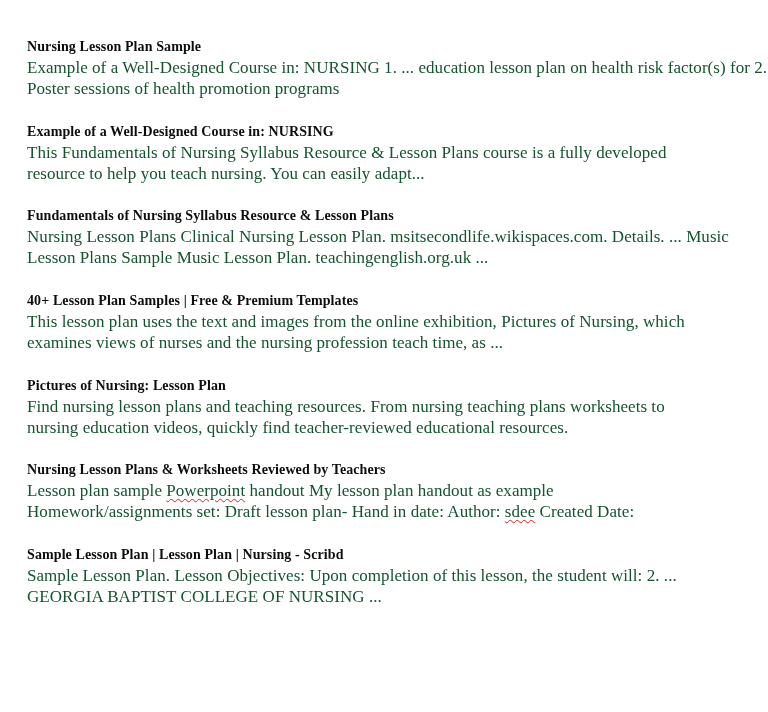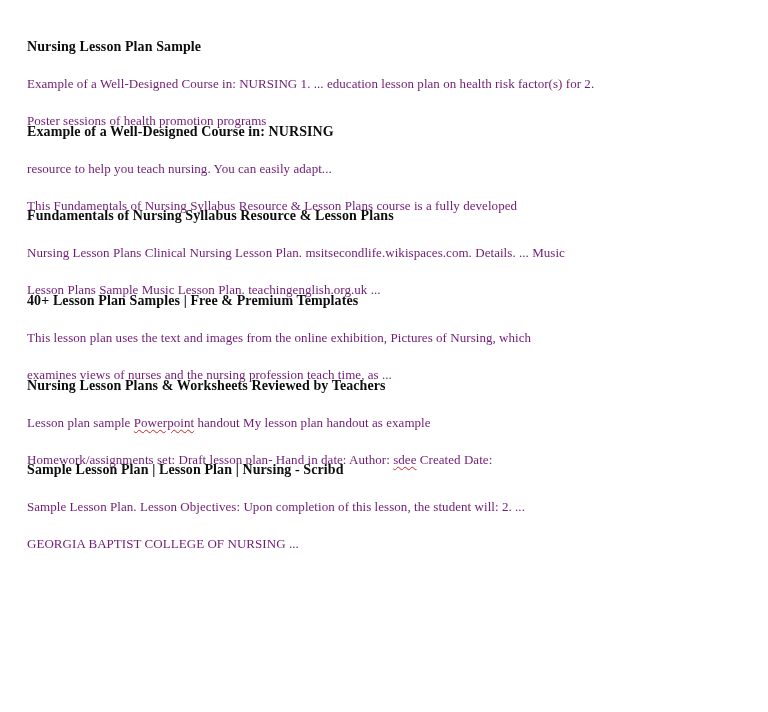--- a/index.html
+++ b/index.html
@@ -27,62 +27,66 @@
     }
     .heading {
       font-weight: bold;
       font-size: 14px;
       line-height: 21px;
       letter-spacing: 0.1px;
       white-space: nowrap;
       color: #0d0d0d;
     }
     .line {
-      font-size: 13px;
+      font-size: 17px;
       line-height: 21px;
       white-space: nowrap;
-      color: #701a75;
+      color: #14532d;
       letter-spacing: 0.05px;
-      margin-top: 16px;
     }
     .spell {
       text-decoration: underline wavy #d42020;
       text-decoration-thickness: 1px;
       text-underline-offset: 2px;
     }
   </style>
 </head>
 <body>
 
 <div class="doc">
 
   <div class="section">
     <div class="heading">Nursing Lesson Plan Sample</div>
     <div class="line">Example of a Well-Designed Course in: NURSING 1. ... education lesson plan on health risk factor(s) for 2.</div>
     <div class="line">Poster sessions of health promotion programs</div>
   </div>
 
   <div class="section">
     <div class="heading">Example of a Well-Designed  Course in: NURSING</div>
+    <div class="line">This Fundamentals  of Nursing Syllabus Resource &amp; Lesson Plans course is a fully developed</div>
     <div class="line">resource to help you teach nursing. You can easily adapt...</div>
-    <div class="line">This Fundamentals  of Nursing Syllabus Resource &amp; Lesson Plans course is a fully developed</div>
   </div>
 
   <div class="section">
     <div class="heading">Fundamentals of Nursing Syllabus Resource &amp; Lesson Plans</div>
     <div class="line">Nursing Lesson Plans Clinical Nursing Lesson Plan. msitsecondlife.wikispaces.com. Details. ... Music</div>
     <div class="line">Lesson Plans Sample Music Lesson Plan. teachingenglish.org.uk  ...</div>
   </div>
 
   <div class="section">
     <div class="heading">40+ Lesson Plan Samples | Free &amp; Premium Templates</div>
     <div class="line">This lesson plan uses the text  and images from the online exhibition, Pictures of Nursing, which</div>
     <div class="line">examines views of nurses and the nursing profession teach time, as ...</div>
   </div>
 
+  <div class="section">
+    <div class="heading">Pictures of Nursing: Lesson Plan</div>
+    <div class="line">Find nursing lesson plans and teaching resources. From nursing teaching plans worksheets to</div>
+    <div class="line">nursing education videos, quickly find teacher-reviewed  educational resources.</div>
+  </div>
 
   <div class="section">
     <div class="heading">Nursing Lesson Plans &amp; Worksheets Reviewed by Teachers</div>
     <div class="line">
       <span>Lesson plan sample </span><span class="spell">Powerpoint</span><span>  handout  My lesson plan handout  as example</span>
     </div>
     <div class="line">
       <span>Homework/assignments  set: Draft lesson plan- Hand in date:  Author:  </span><span class="spell">sdee</span><span> Created  Date:</span>
     </div>
   </div>

